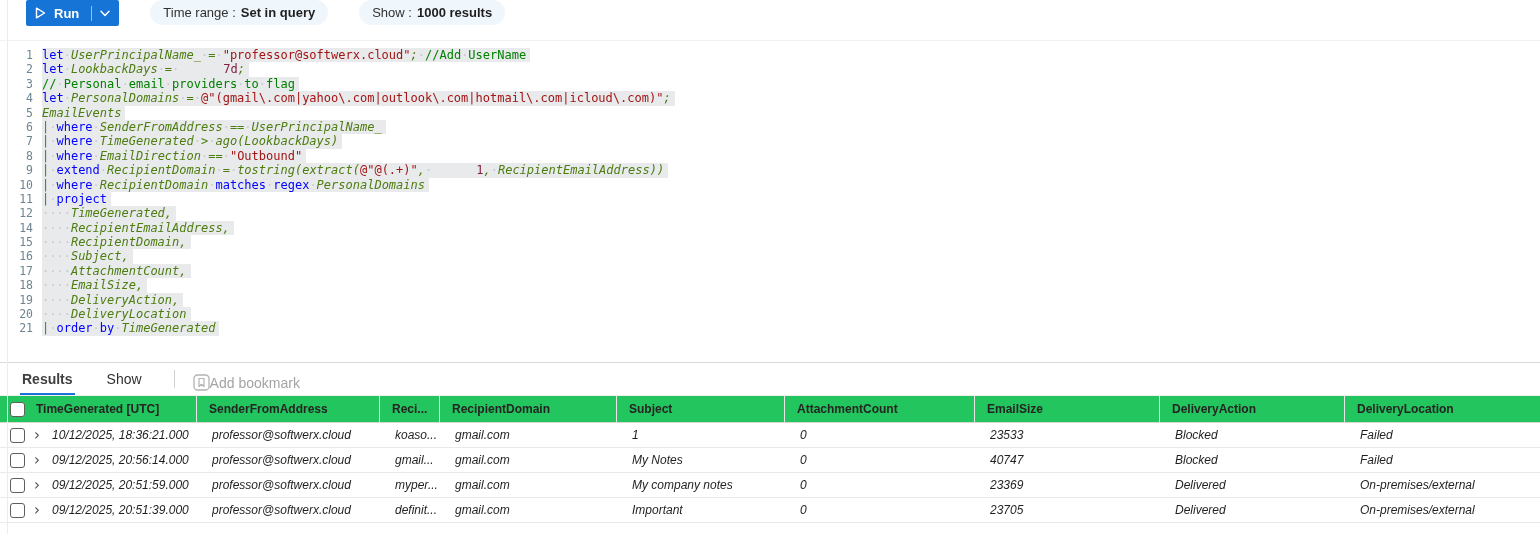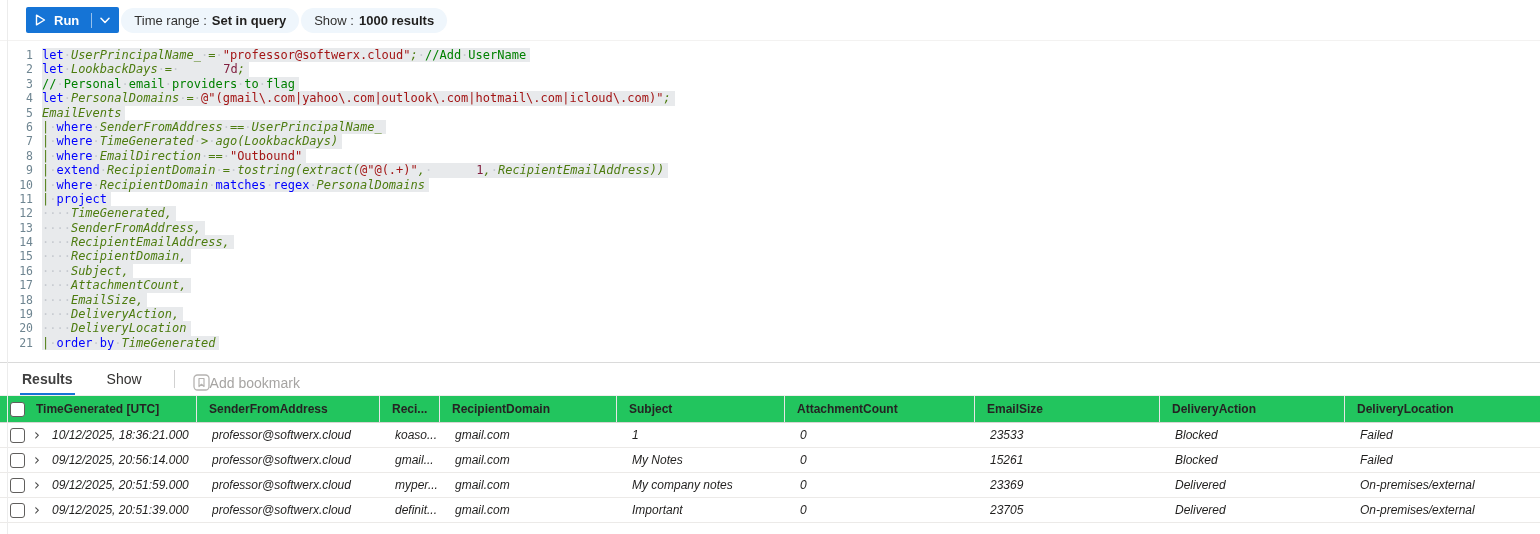--- a/index.html
+++ b/index.html
@@ -1,21 +1,21 @@
 <!DOCTYPE html>
 <html style="--accent: #1574d6; --kw: #0000ff; --str: #a31515; --cmt: #008000; --num: #811f3f; --selbg: #e8eaec;"><head>
 <meta charset="utf-8">
 <style>
   html,body{margin:0;padding:0;background:#fff;}
   .app{width:1540px;height:534px;position:relative;background:#fff;overflow:hidden;
        font-family:"Liberation Sans","DejaVu Sans",sans-serif;color:#201f1e;}
   .left-line{position:absolute;left:7px;top:0;bottom:0;width:1px;background:#ececec;}
 
   
-  .toolbar{height:41px;display:flex;align-items:center;gap:2px;padding-left:26px;
+  .toolbar{height:41px;display:flex;align-items:flex-start;gap:31px;padding-left:26px;
            border-bottom:1px solid #f3f2f1;box-sizing:border-box;background:#fff;}
   .run-btn{height:26px;background:var(--accent,#1574d6);color:#fff;border:none;border-radius:2px;
            display:inline-flex;align-items:center;padding:0 9px;gap:8px;font-size:13px;font-weight:600;
            font-family:inherit;cursor:pointer;}
   .run-sep{width:1px;height:15px;background:rgba(255,255,255,.55);margin-left:4px;}
   .pill{height:25px;border-radius:13px;background:#eff6fc;color:#323130;font-size:13px;border:none;
         display:inline-flex;align-items:center;padding:0 13px;gap:5px;font-family:inherit;cursor:pointer;}
   .pill .pv{font-weight:600;color:#201f1e;}
   .pill .pv.bold{font-weight:700;}
 
@@ -99,21 +99,20 @@
         <div class="code-line"><span class="gutter">3</span><span class="lc"><span class="sel"><span class="tk-c">//</span><span class="ws">·</span><span class="tk-c">Personal</span><span class="ws">·</span><span class="tk-c">email</span><span class="ws">·</span><span class="tk-c">providers</span><span class="ws">·</span><span class="tk-c">to</span><span class="ws">·</span><span class="tk-c">flag</span></span></span></div>
         <div class="code-line"><span class="gutter">4</span><span class="lc"><span class="sel"><span class="tk-k">let</span><span class="ws">·</span><span class="tk-p">PersonalDomains</span><span class="ws">·</span><span class="tk-p">=</span><span class="ws">·</span><span class="tk-s">@"(gmail\.com|yahoo\.com|outlook\.com|hotmail\.com|icloud\.com)"</span><span class="tk-p">;</span></span></span></div>
         <div class="code-line"><span class="gutter">5</span><span class="lc"><span class="sel"><span class="tk-p">EmailEvents</span></span></span></div>
         <div class="code-line"><span class="gutter">6</span><span class="lc"><span class="sel"><span class="tk-p">|</span><span class="ws">·</span><span class="tk-k">where</span><span class="ws">·</span><span class="tk-p">SenderFromAddress</span><span class="ws">·</span><span class="tk-p">==</span><span class="ws">·</span><span class="tk-p">UserPrincipalName_</span></span></span></div>
         <div class="code-line"><span class="gutter">7</span><span class="lc"><span class="sel"><span class="tk-p">|</span><span class="ws">·</span><span class="tk-k">where</span><span class="ws">·</span><span class="tk-p">TimeGenerated</span><span class="ws">·</span><span class="tk-p">&gt;</span><span class="ws">·</span><span class="tk-p">ago(LookbackDays)</span></span></span></div>
         <div class="code-line"><span class="gutter">8</span><span class="lc"><span class="sel"><span class="tk-p">|</span><span class="ws">·</span><span class="tk-k">where</span><span class="ws">·</span><span class="tk-p">EmailDirection</span><span class="ws">·</span><span class="tk-p">==</span><span class="ws">·</span><span class="tk-s">"Outbound"</span></span></span></div>
         <div class="code-line"><span class="gutter">9</span><span class="lc"><span class="sel"><span class="tk-p">|</span><span class="ws">·</span><span class="tk-k">extend</span><span class="ws">·</span><span class="tk-p">RecipientDomain</span><span class="ws">·</span><span class="tk-p">=</span><span class="ws">·</span><span class="tk-p">tostring(extract(</span><span class="tk-s">@"@(.+)"</span><span class="tk-p">,</span><span class="ws">·</span><span class="tk-n">1</span><span class="tk-p">,</span><span class="ws">·</span><span class="tk-p">RecipientEmailAddress))</span></span></span></div>
         <div class="code-line"><span class="gutter">10</span><span class="lc"><span class="sel"><span class="tk-p">|</span><span class="ws">·</span><span class="tk-k">where</span><span class="ws">·</span><span class="tk-p">RecipientDomain</span><span class="ws">·</span><span class="tk-k">matches</span><span class="ws">·</span><span class="tk-k">regex</span><span class="ws">·</span><span class="tk-p">PersonalDomains</span></span></span></div>
         <div class="code-line"><span class="gutter">11</span><span class="lc"><span class="sel"><span class="tk-p">|</span><span class="ws">·</span><span class="tk-k">project</span></span></span></div>
         <div class="code-line"><span class="gutter">12</span><span class="lc"><span class="sel"><span class="ws">····</span><span class="tk-p">TimeGenerated,</span></span></span></div>
-        <div class="code-line"><span class="gutter">13</span><span class="lc"><span class="sel"><span class="ws">····</span><span class="tk-p">SenderFromAddress,</span></span></span></div>
         <div class="code-line"><span class="gutter">14</span><span class="lc"><span class="sel"><span class="ws">····</span><span class="tk-p">RecipientEmailAddress,</span></span></span></div>
         <div class="code-line"><span class="gutter">15</span><span class="lc"><span class="sel"><span class="ws">····</span><span class="tk-p">RecipientDomain,</span></span></span></div>
         <div class="code-line"><span class="gutter">16</span><span class="lc"><span class="sel"><span class="ws">····</span><span class="tk-p">Subject,</span></span></span></div>
         <div class="code-line"><span class="gutter">17</span><span class="lc"><span class="sel"><span class="ws">····</span><span class="tk-p">AttachmentCount,</span></span></span></div>
         <div class="code-line"><span class="gutter">18</span><span class="lc"><span class="sel"><span class="ws">····</span><span class="tk-p">EmailSize,</span></span></span></div>
         <div class="code-line"><span class="gutter">19</span><span class="lc"><span class="sel"><span class="ws">····</span><span class="tk-p">DeliveryAction,</span></span></span></div>
         <div class="code-line"><span class="gutter">20</span><span class="lc"><span class="sel"><span class="ws">····</span><span class="tk-p">DeliveryLocation</span></span></span></div>
         <div class="code-line"><span class="gutter">21</span><span class="lc"><span class="sel"><span class="tk-p">|</span><span class="ws">·</span><span class="tk-k">order</span><span class="ws">·</span><span class="tk-k">by</span><span class="ws">·</span><span class="tk-p">TimeGenerated</span></span></span></div>
       </div>
   </div>
@@ -169,21 +168,21 @@
         <div class="sel-col">
           <span class="checkbox"></span>
           <span class="chev">›</span>
         </div>
         <div class="cell">09/12/2025, 20:56:14.000</div>
         <div class="cell">professor@softwerx.cloud</div>
         <div class="cell">gmail...</div>
         <div class="cell">gmail.com</div>
         <div class="cell">My Notes</div>
         <div class="cell">0</div>
-        <div class="cell">15261</div>
+        <div class="cell">40747</div>
         <div class="cell">Blocked</div>
         <div class="cell">Failed</div>
       </div>
       <div class="grid-row row">
         <div class="sel-col">
           <span class="checkbox"></span>
           <span class="chev">›</span>
         </div>
         <div class="cell">09/12/2025, 20:51:59.000</div>
         <div class="cell">professor@softwerx.cloud</div>

